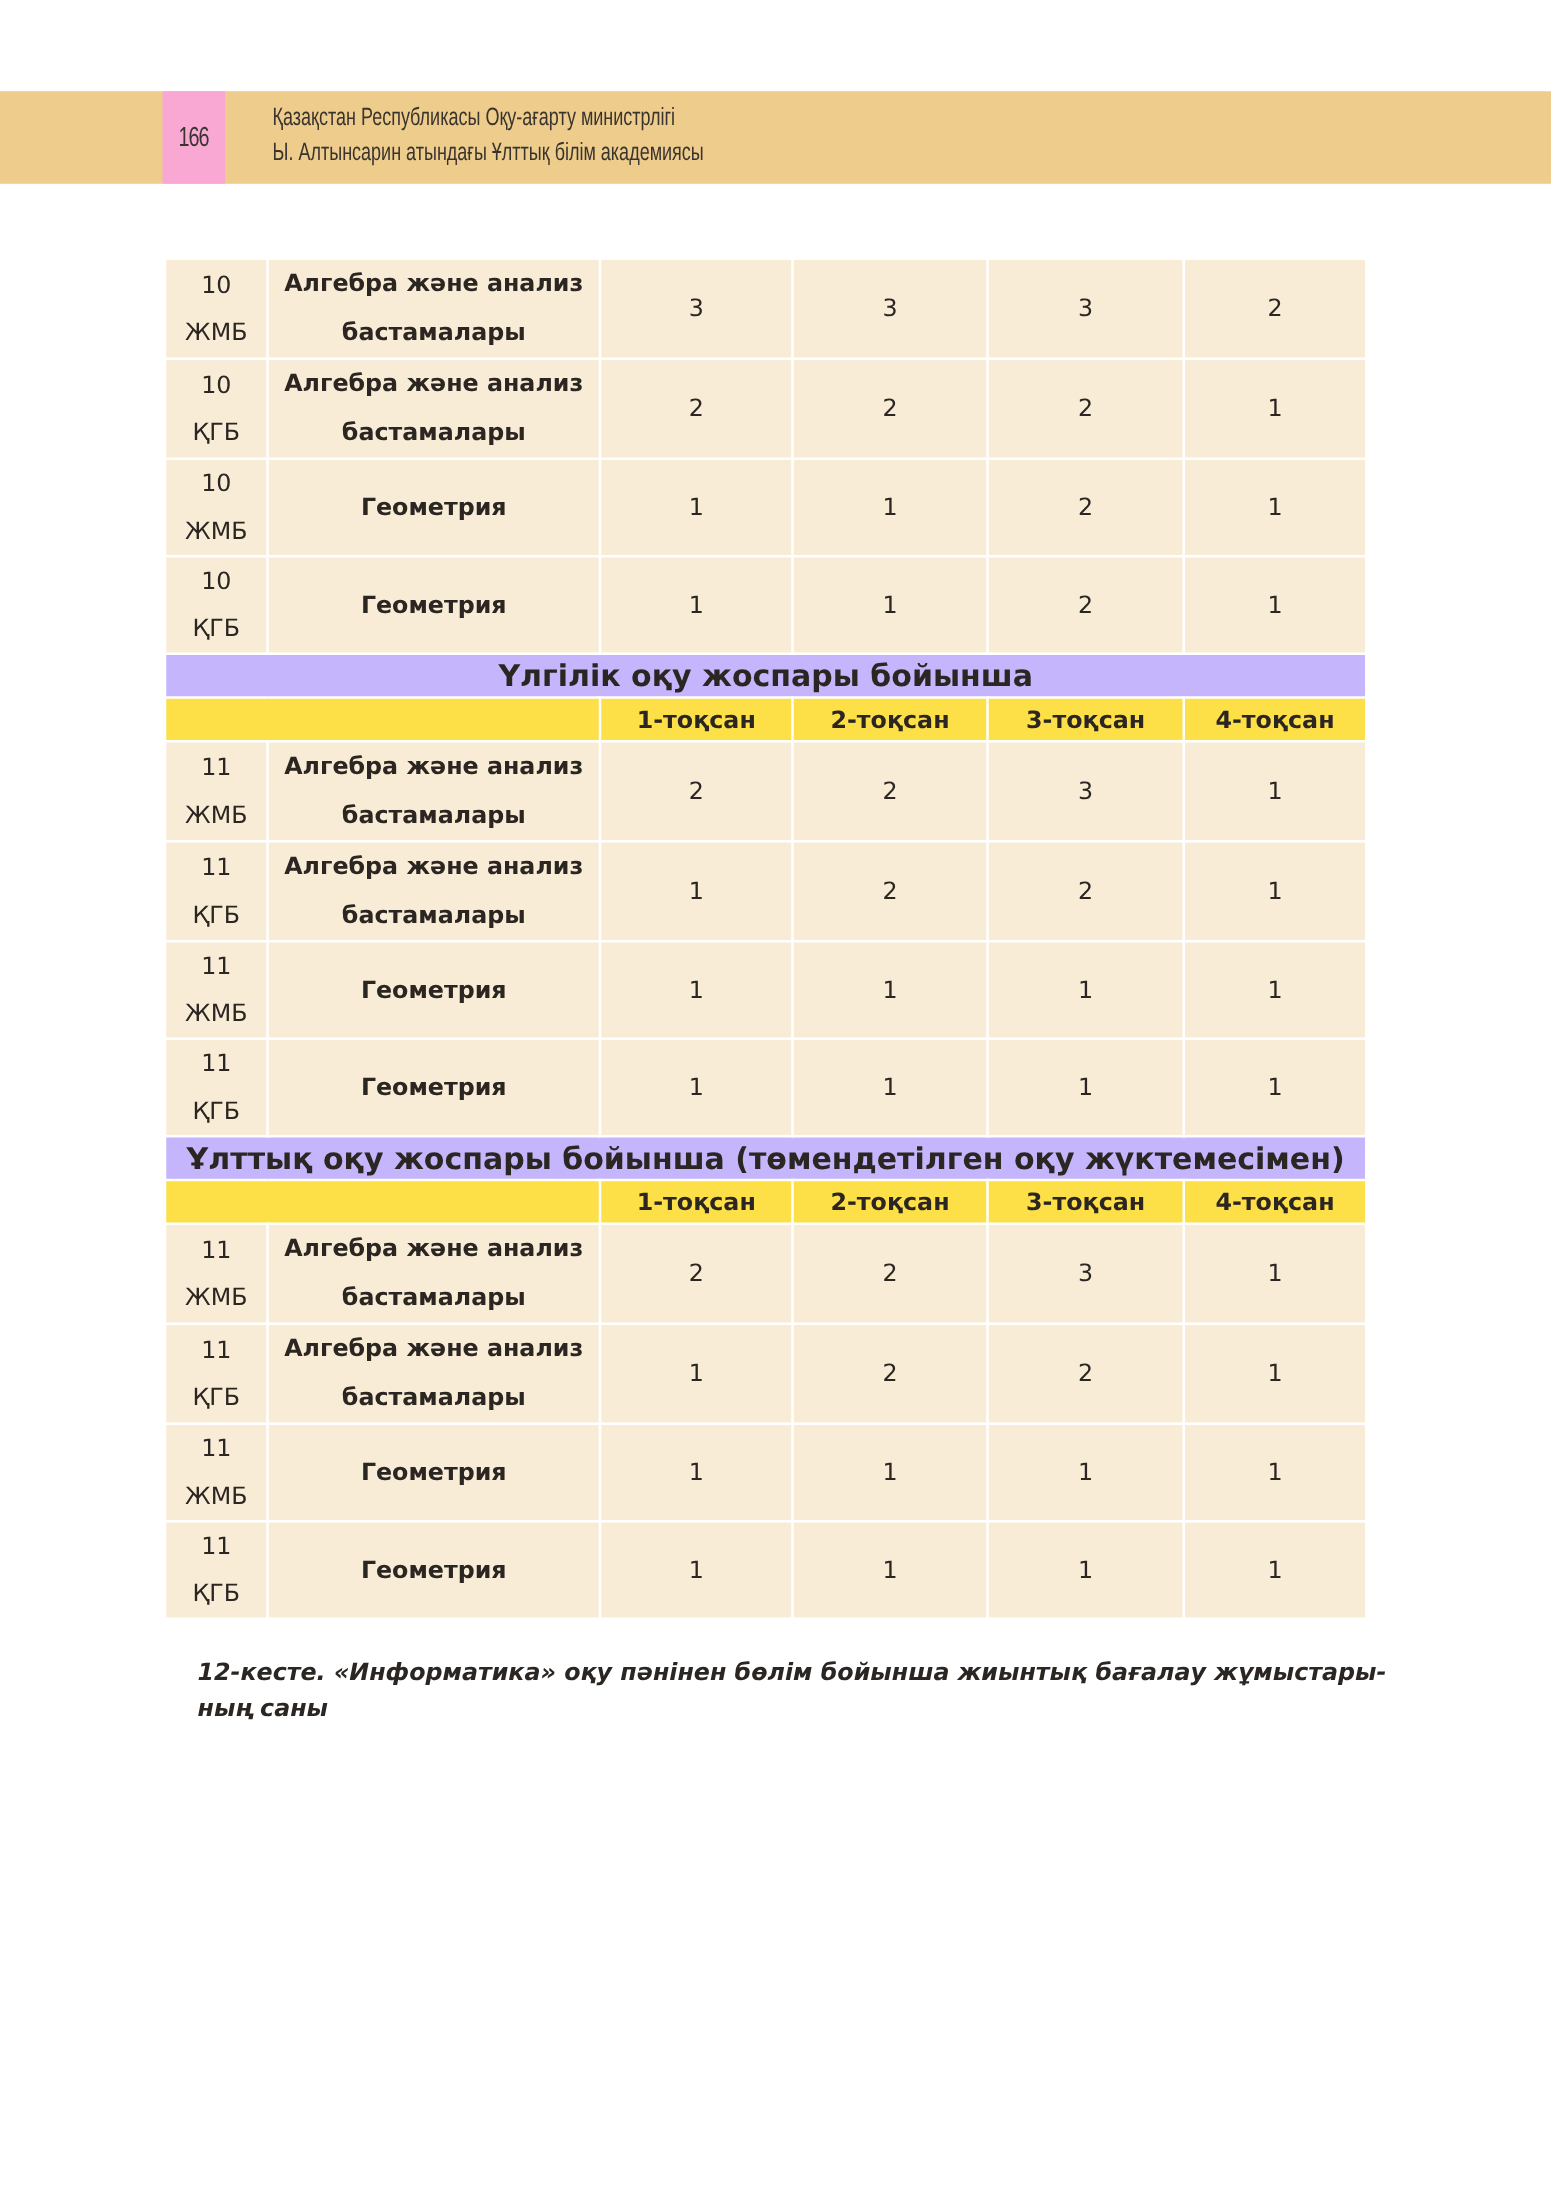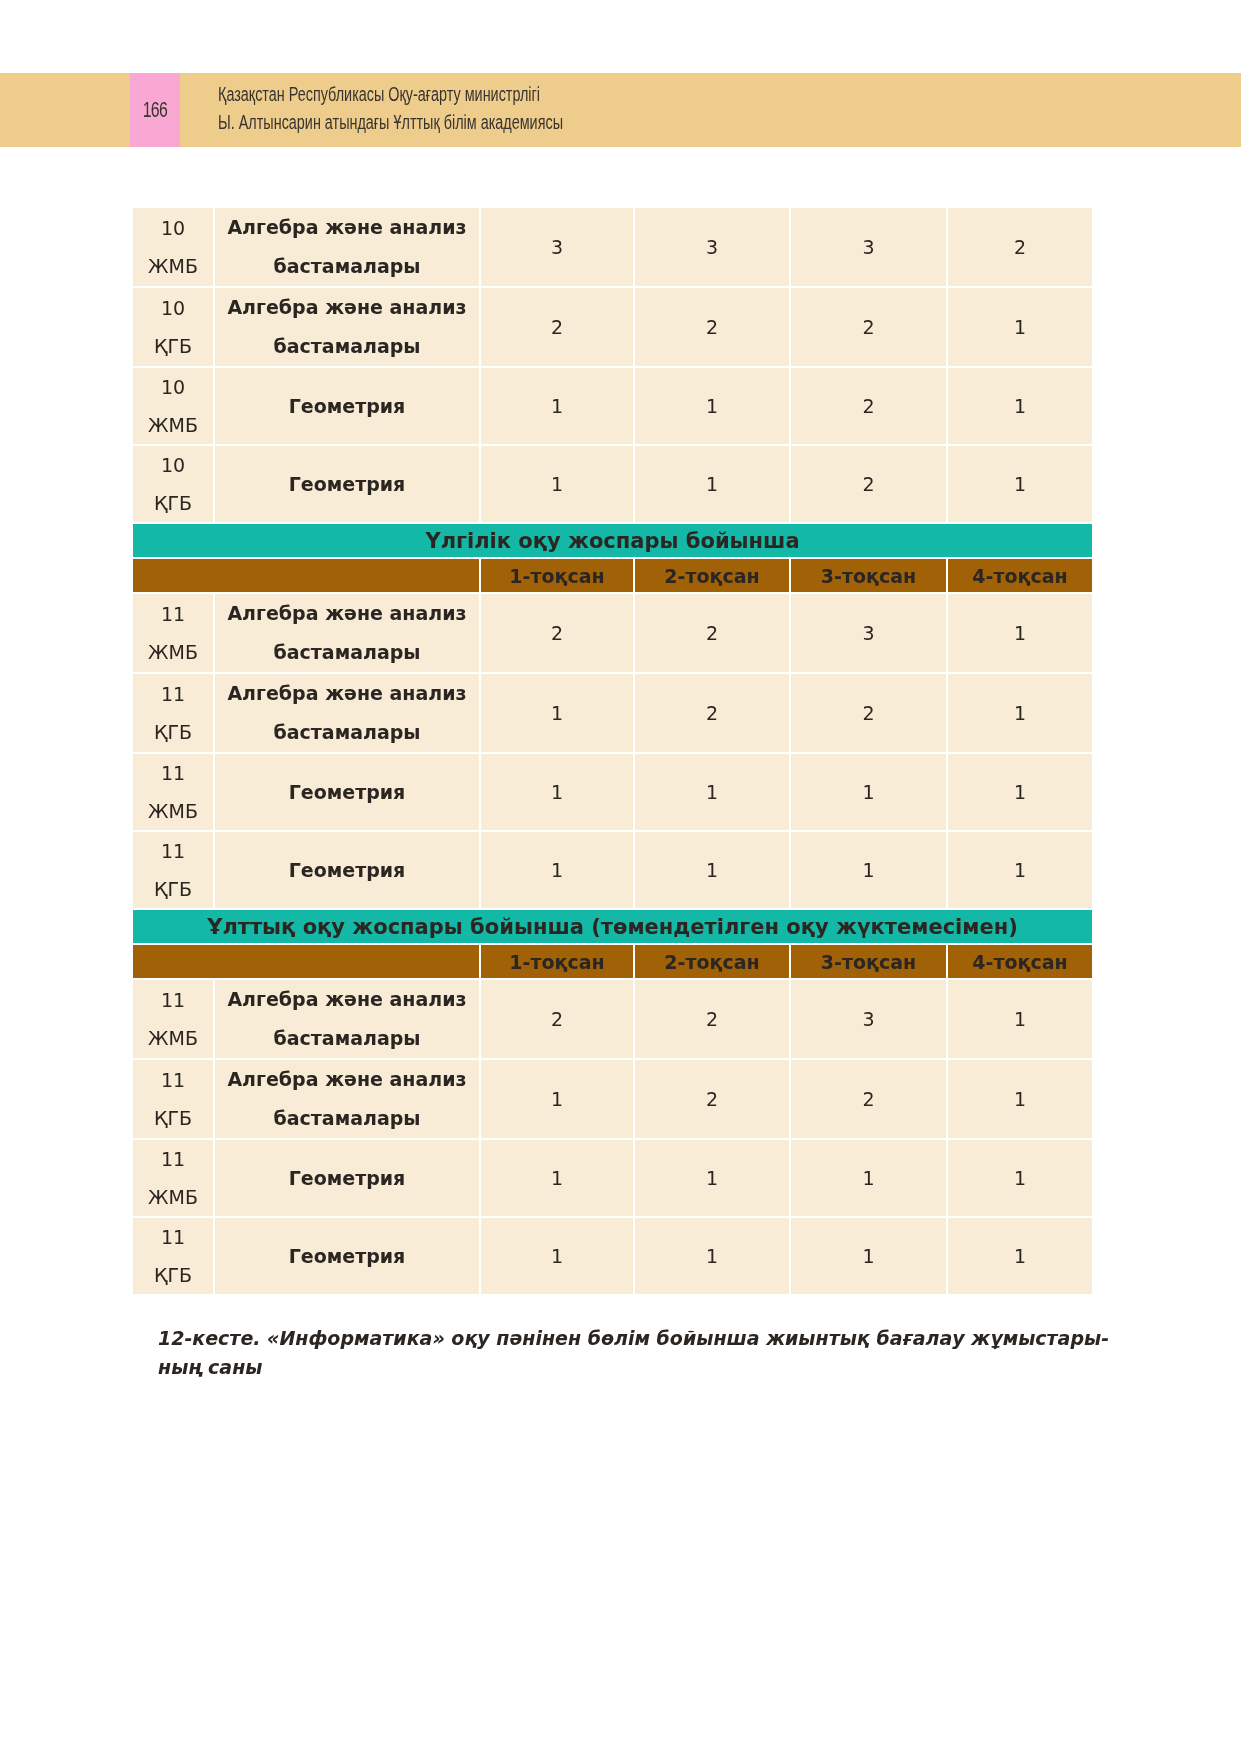--- a/index.html
+++ b/index.html
@@ -26,22 +26,22 @@
     position: absolute; left: 131px; top: 206px; width: 961px; border-collapse: collapse; table-layout: fixed;
   }
   table.plan td {
     border: 2px solid #ffffff; text-align: center; vertical-align: middle;
     font-size: 19px; padding: 0; color: #2b2622;
   }
   td.cell { background: #f9ecd6; }
   tr.data td { height: 72px; }
   td.cls { line-height: 38px; padding-top: 0; }
   td.subj { line-height: 39px; font-weight: bold; }
-  tr.section td { background: #14b8a6; height: 33px; font-weight: bold; font-size: 21px; }
-  tr.qhead td { background: #a16207; height: 33px; font-weight: bold; font-size: 19px; }
+  tr.section td { background: #c4b5fd; height: 33px; font-weight: bold; font-size: 24px; }
+  tr.qhead td { background: #fde047; height: 33px; font-weight: bold; font-size: 19px; }
   .caption {
     position: absolute; left: 131px; top: 1324px; width: 970px; font-style: italic; font-weight: bold;
     font-size: 19px; line-height: 29px; color: #2b2622; margin-left: 27px;
   }
 </style>
 </head>
 <body>
 
 <div class="header-band"></div>
 <div class="page-num-box">

